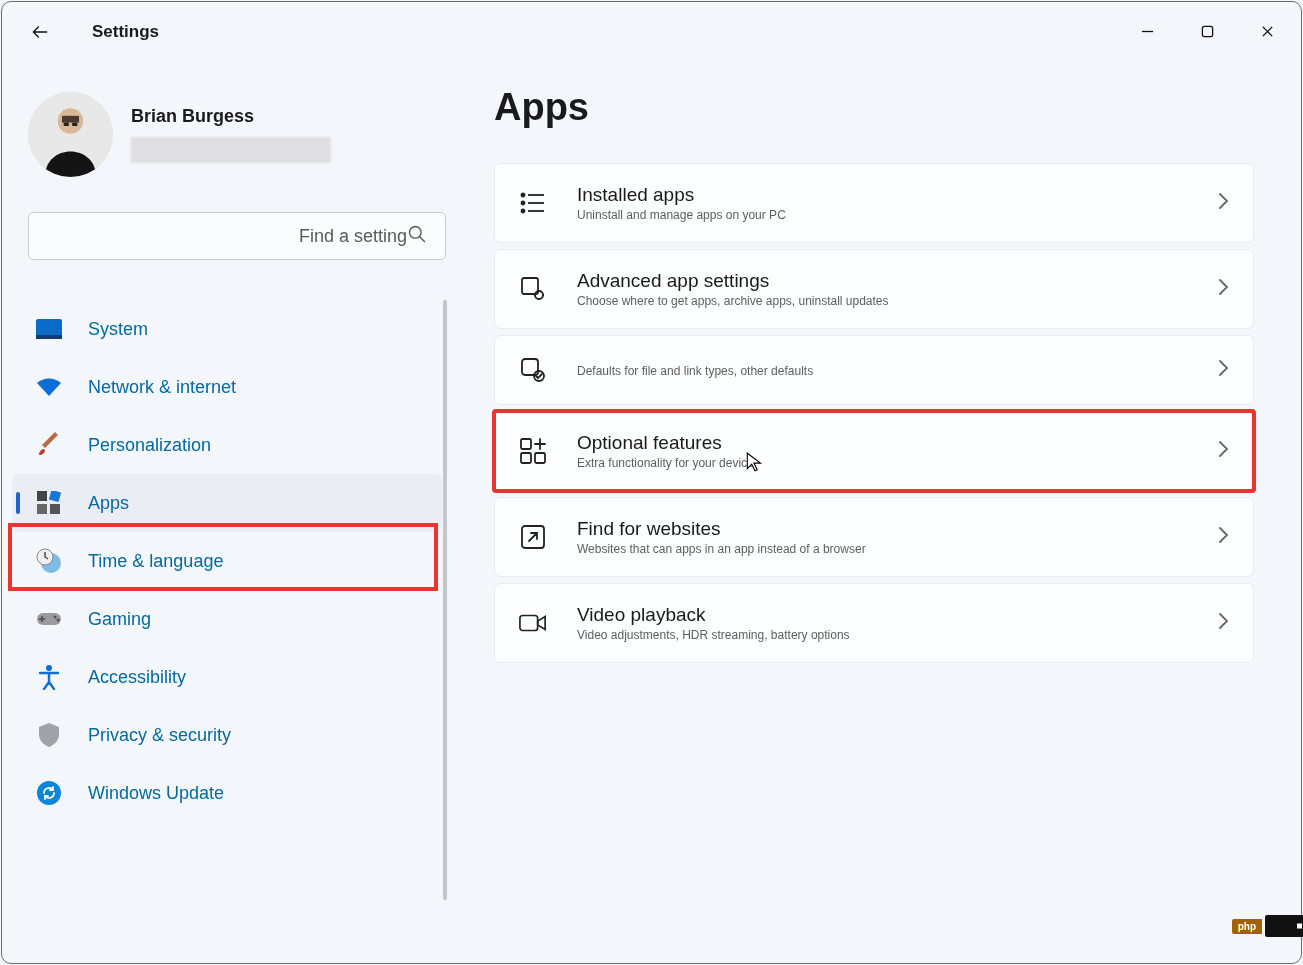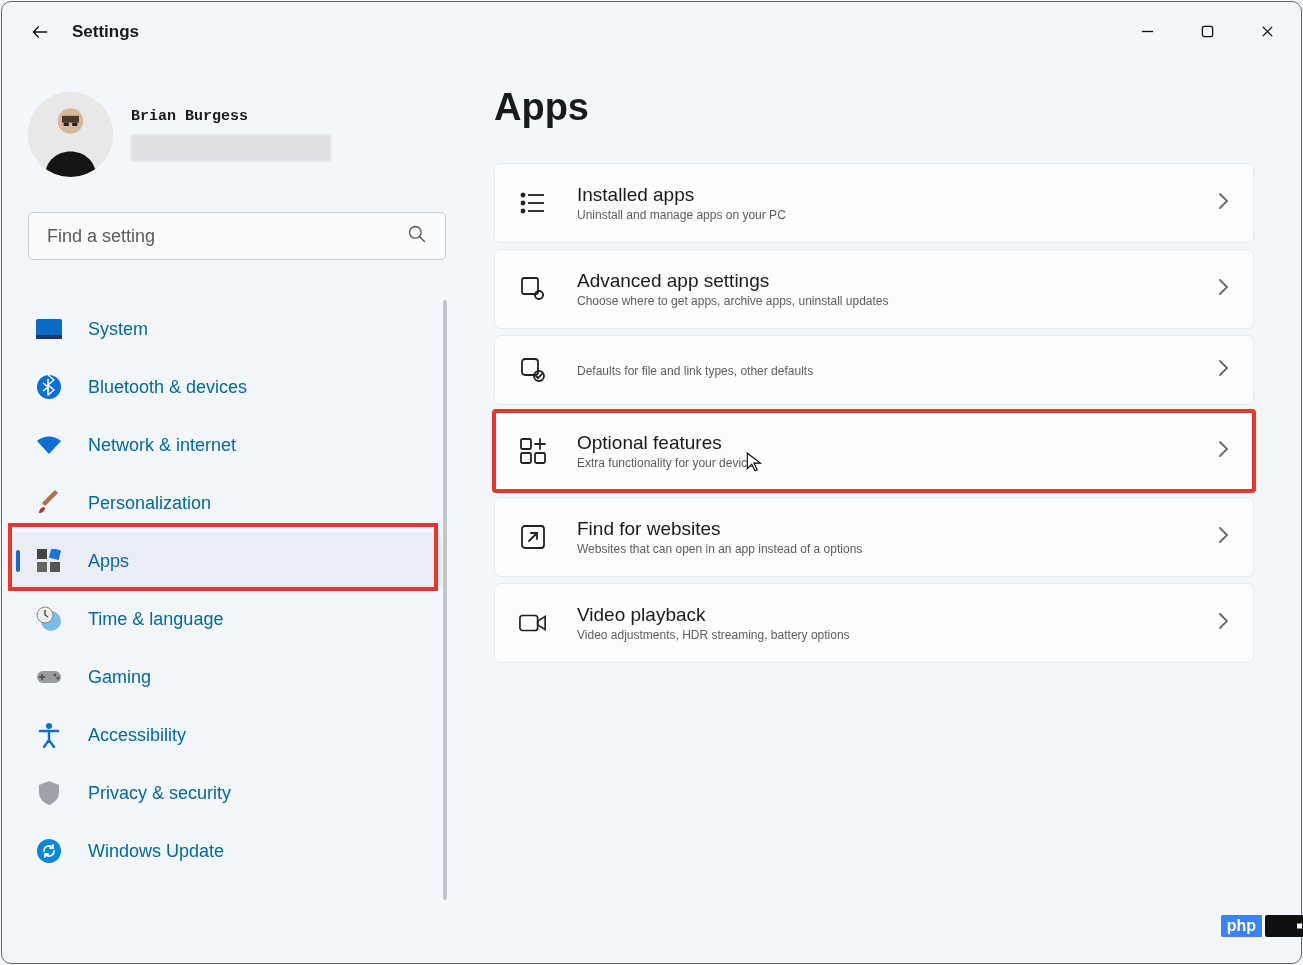--- a/index.html
+++ b/index.html
@@ -4,34 +4,34 @@
 <style>
 * { margin: 0; padding: 0; box-sizing: border-box; font-family: "Segoe UI", -apple-system, sans-serif; }
 body { background: #f3f6fb; width: 1303px; height: 965px; overflow: hidden; position: relative; }
 
 
 .window-controls { position: absolute; top: 6px; right: 6px; display: flex; gap: 0; z-index: 100; }
 .window-controls .ctrl { width: 60px; height: 50px; display: flex; align-items: center; justify-content: center; cursor: pointer; }
 .window-controls svg { width: 13px; height: 13px; }
 
 
-.topbar { position: absolute; top: 20px; left: 28px; display: flex; align-items: center; gap: 20px; }
+.topbar { position: absolute; top: 20px; left: 28px; display: flex; align-items: center; gap: 40px; }
 .back-btn { width: 24px; height: 24px; display: flex; align-items: center; justify-content: center; cursor: pointer; }
 .title { font-size: 17px; font-weight: 600; color: #1a1a1a; }
 
 
 .profile { position: absolute; top: 92px; left: 28px; display: flex; align-items: center; gap: 18px; }
 .avatar { width: 85px; height: 85px; border-radius: 50%; background: #ddd; overflow: hidden; display:flex; align-items:flex-end; justify-content:center; }
 .avatar svg { width: 85px; height: 85px; }
-.profile-info .name { font-size: 15px; font-weight: 600; color: #1a1a1a; font-family: Liberation Mono, monospace; }
+.profile-info .name { font-size: 18px; font-weight: 600; color: #1a1a1a; }
 .profile-info .email { margin-top: 10px; width: 200px; height: 26px; background: #dfdfe2; filter: blur(1px); }
 
 
 .searchbox { position: absolute; top: 212px; left: 28px; width: 418px; height: 48px; background: #fafcfe; border: 1px solid #c9ccd2; border-radius: 5px; display: flex; align-items: center; padding: 0 18px; }
-.searchbox input { border: none; outline: none; background: transparent; font-size: 18px; flex: 1; color: #0369a1; }
+.searchbox input { border: none; outline: none; background: transparent; font-size: 18px; flex: 1; color: #0369a1; text-align: right; }
 .searchbox input::placeholder { color: #5a5a5a; }
 .searchbox .search-icon { color: #555; }
 
 
 .sidebar { position: absolute; top: 300px; left: 12px; width: 430px; }
 .nav-item { display: flex; align-items: center; height: 58px; padding-left: 22px; border-radius: 6px; cursor: pointer; position: relative; }
 .nav-item .nav-icon { width: 30px; height: 30px; margin-right: 24px; display:flex; align-items:center; justify-content:center; }
 .nav-item .nav-label { font-size: 18px; color: #0369a1; }
 .nav-item.active { background: #eaedf3; }
 .nav-item.active::before { content:''; position:absolute; left:4px; top:18px; width:4px; height:22px; background:#2064cf; border-radius:3px; }
@@ -53,21 +53,21 @@
 
 
 .hl-feature-wrapper { position: relative; }
 .hl-feature { position: absolute; inset: -2px; border: 4px solid #e8352e; border-radius: 4px; pointer-events: none; z-index: 40; }
 
 
 .cursor { position: absolute; width: 22px; height: 22px; z-index: 60; pointer-events: none; }
 
 
 .php-badge { position: absolute; right: -2px; bottom: 28px; display:flex; align-items:center; }
-.php-badge .php { background:#3b82f6; color:#fff; font-size:16px; font-weight:600; padding:2px 6px; border-radius:2px 0 0 2px; }
+.php-badge .php { background:#a16207; color:#fff; font-size:10px; font-weight:600; padding:2px 6px; border-radius:2px 0 0 2px; }
 .php-badge .cn { width: 40px; height: 22px; background:#111; border-radius:2px; margin-left:3px; position:relative; }
 .php-badge .cn::after{content:''; position:absolute; right:3px; top:50%; transform:translateY(-50%); width:5px; height:5px; background:#fff;}
 
 
 .frame { position:absolute; inset:1px; border: 1px solid #6a6a6a; border-radius: 10px; pointer-events:none; }
 </style>
 </head>
 <body>
 
 <div class="frame"></div>
@@ -129,29 +129,20 @@
 
 <div class="sidebar">
   <div class="nav-item">
     <span class="nav-icon">
         <svg width="26" height="20" viewBox="0 0 26 20">
           <rect width="26" height="18" rx="2" fill="#0a6cc7"></rect>
           <rect x="0" y="16" width="26" height="4" fill="#163a72"></rect>
         </svg>
       </span>
     <span class="nav-label">System</span>
-  </div>
-  <div class="nav-item">
-    <span class="nav-icon">
-        <svg width="24" height="24" viewBox="0 0 24 24">
-          <circle cx="12" cy="12" r="12" fill="#0b6fd7"></circle>
-          <path d="M11 4v16l6-5-6-5 6-5-6-5M11 12L6 8M11 12l-5 4" stroke="#fff" stroke-width="1.6" fill="none" stroke-linejoin="round"></path>
-        </svg>
-      </span>
-    <span class="nav-label">Bluetooth &amp; devices</span>
   </div>
   <div class="nav-item">
     <span class="nav-icon">
         <svg width="26" height="20" viewBox="0 0 26 20">
           <path d="M1 6 a18 18 0 0 1 24 0 L13 19 Z" fill="#0b6fd7"></path>
         </svg>
       </span>
     <span class="nav-label">Network &amp; internet</span>
   </div>
   <div class="nav-item">
@@ -309,21 +300,21 @@
 
     <div class="card">
       <span class="card-icon">
           <svg width="26" height="26" viewBox="0 0 26 26" fill="none" stroke="#222" stroke-width="1.8">
             <rect x="2" y="2" width="22" height="22" rx="3"></rect>
             <path d="M9 17l8-8M11 9h6v6" stroke-linecap="round"></path>
           </svg>
         </span>
       <div class="card-body">
         <div class="card-title">Find for websites</div>
-        <div class="card-sub">Websites that can open in an app instead of a options</div>
+        <div class="card-sub">Websites that can apps in an app instead of a browser</div>
       </div>
       <span class="chevron"><svg width="12" height="18" viewBox="0 0 12 18">
             <path d="M3 2l7 7-7 7" fill="none" stroke="#666" stroke-width="1.8" stroke-linecap="round"></path>
           </svg></span>
     </div>
 
     <div class="card">
       <span class="card-icon">
           <svg width="30" height="22" viewBox="0 0 30 22" fill="none" stroke="#222" stroke-width="1.8">
             <rect x="1" y="3" width="19" height="16" rx="3"></rect>

